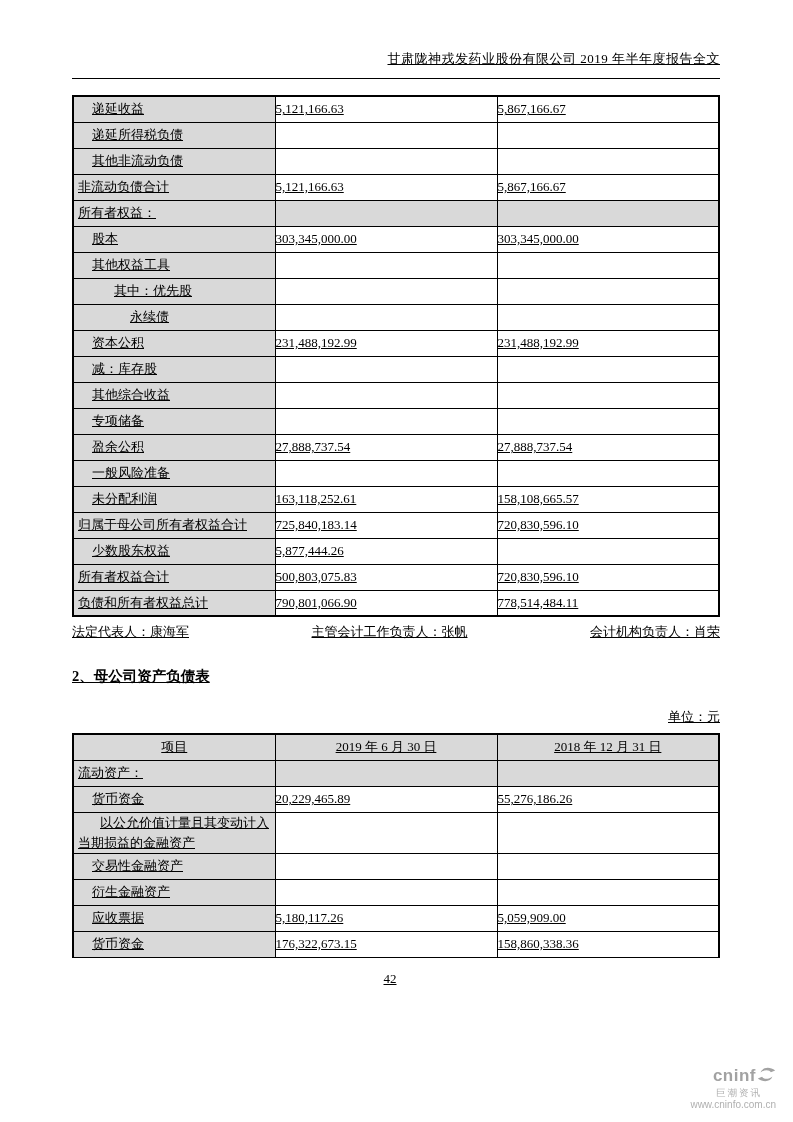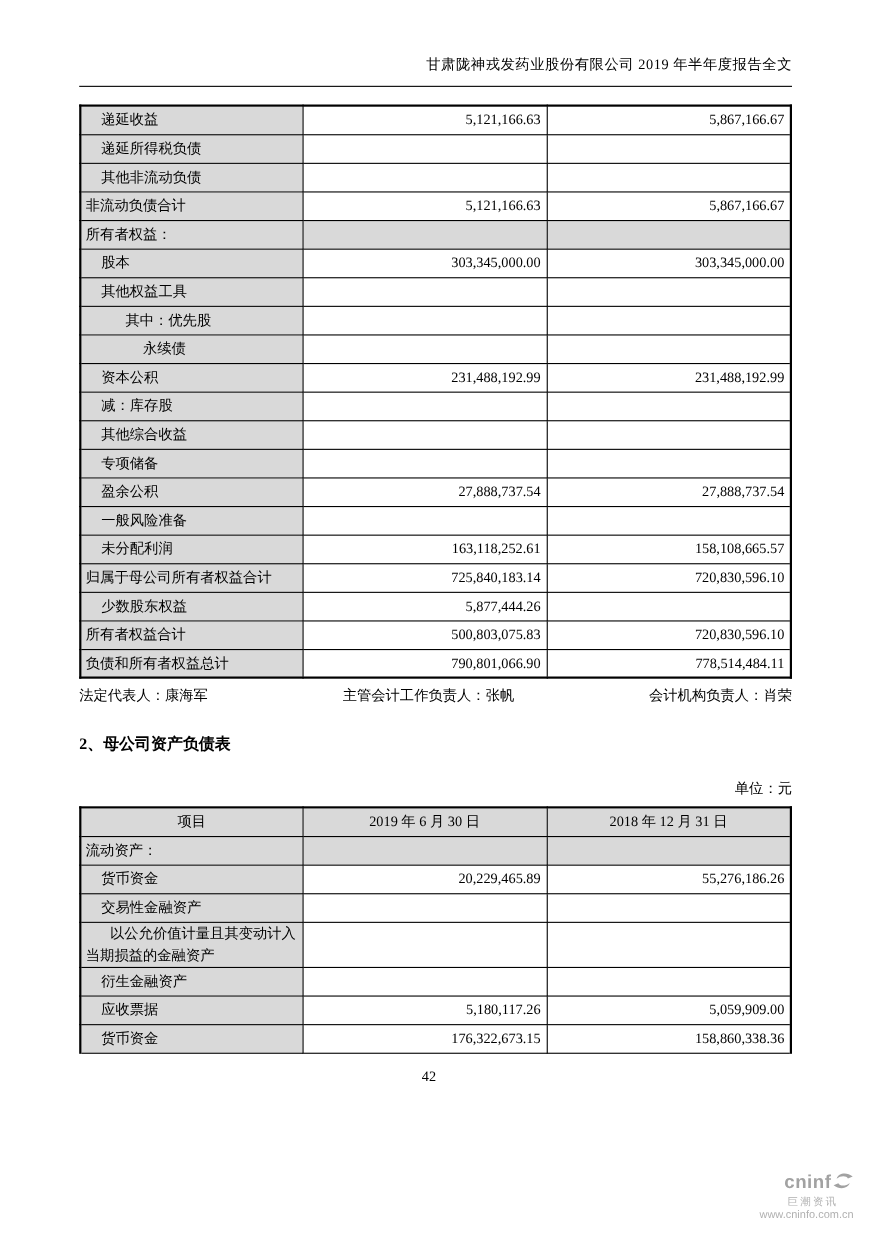--- a/index.html
+++ b/index.html
@@ -7,20 +7,21 @@
   .page {
     position: relative;
     width: 793px;
     height: 1122px;
     margin: 0 auto;
     background: #ffffff;
     font-family: "Liberation Serif", "DejaVu Serif", serif;
     color: #000;
     padding: 0 73px 0 72px;
     overflow: hidden;
+    text-decoration: underline;
   }
   .header-text {
     margin-top: 50px;
     text-align: right;
     font-size: 13px;
     letter-spacing: 0.5px;
   }
   .header-rule {
     margin-top: 10px;
     border-top: 1.5px solid #000;
@@ -35,21 +36,21 @@
   table.fin td, table.fin th {
     border: 1px solid #000;
     height: 26px;
     vertical-align: middle;
     font-weight: normal;
     overflow: hidden;
   }
   #table1 { margin-top: 16px; border: 2px solid #000; }
   #table2 { margin-top: 7px; border: 2px solid #000; border-bottom: 1px solid #808080; }
   td.label { background: #d9d9d9; padding-left: 4px; padding-right: 4px; }
-  td.val   { background: #ffffff; text-align: right; padding-right: 5px; margin-left: 44px; }
+  td.val   { background: #ffffff; padding-right: 5px; margin-left: 44px; }
   tr.section td { background: #d9d9d9; }
   th.hdr { background: #d9d9d9; text-align: center; height: 30px; }
   td.ind0 { padding-left: 4px; }
   td.ind1 { padding-left: 18px; }
   td.ind2 { padding-left: 40px; }
   td.ind3 { padding-left: 56px; }
   td.wrap {
     height: 53px;
     line-height: 20px;
     text-indent: 22px;
@@ -237,26 +238,26 @@
           <td class="label ind0">流动资产：</td>
           <td class="val"></td>
           <td class="val"></td>
         </tr>
         <tr>
           <td class="label ind1">货币资金</td>
           <td class="val">20,229,465.89</td>
           <td class="val">55,276,186.26</td>
         </tr>
         <tr>
+          <td class="label ind1 wrap">以公允价值计量且其变动计入当期损益的金融资产</td>
+          <td class="val"></td>
+          <td class="val"></td>
+        </tr>
+        <tr>
           <td class="label ind1">交易性金融资产</td>
-          <td class="val"></td>
-          <td class="val"></td>
-        </tr>
-        <tr>
-          <td class="label ind1 wrap">以公允价值计量且其变动计入当期损益的金融资产</td>
           <td class="val"></td>
           <td class="val"></td>
         </tr>
         <tr>
           <td class="label ind1">衍生金融资产</td>
           <td class="val"></td>
           <td class="val"></td>
         </tr>
         <tr>
           <td class="label ind1">应收票据</td>

